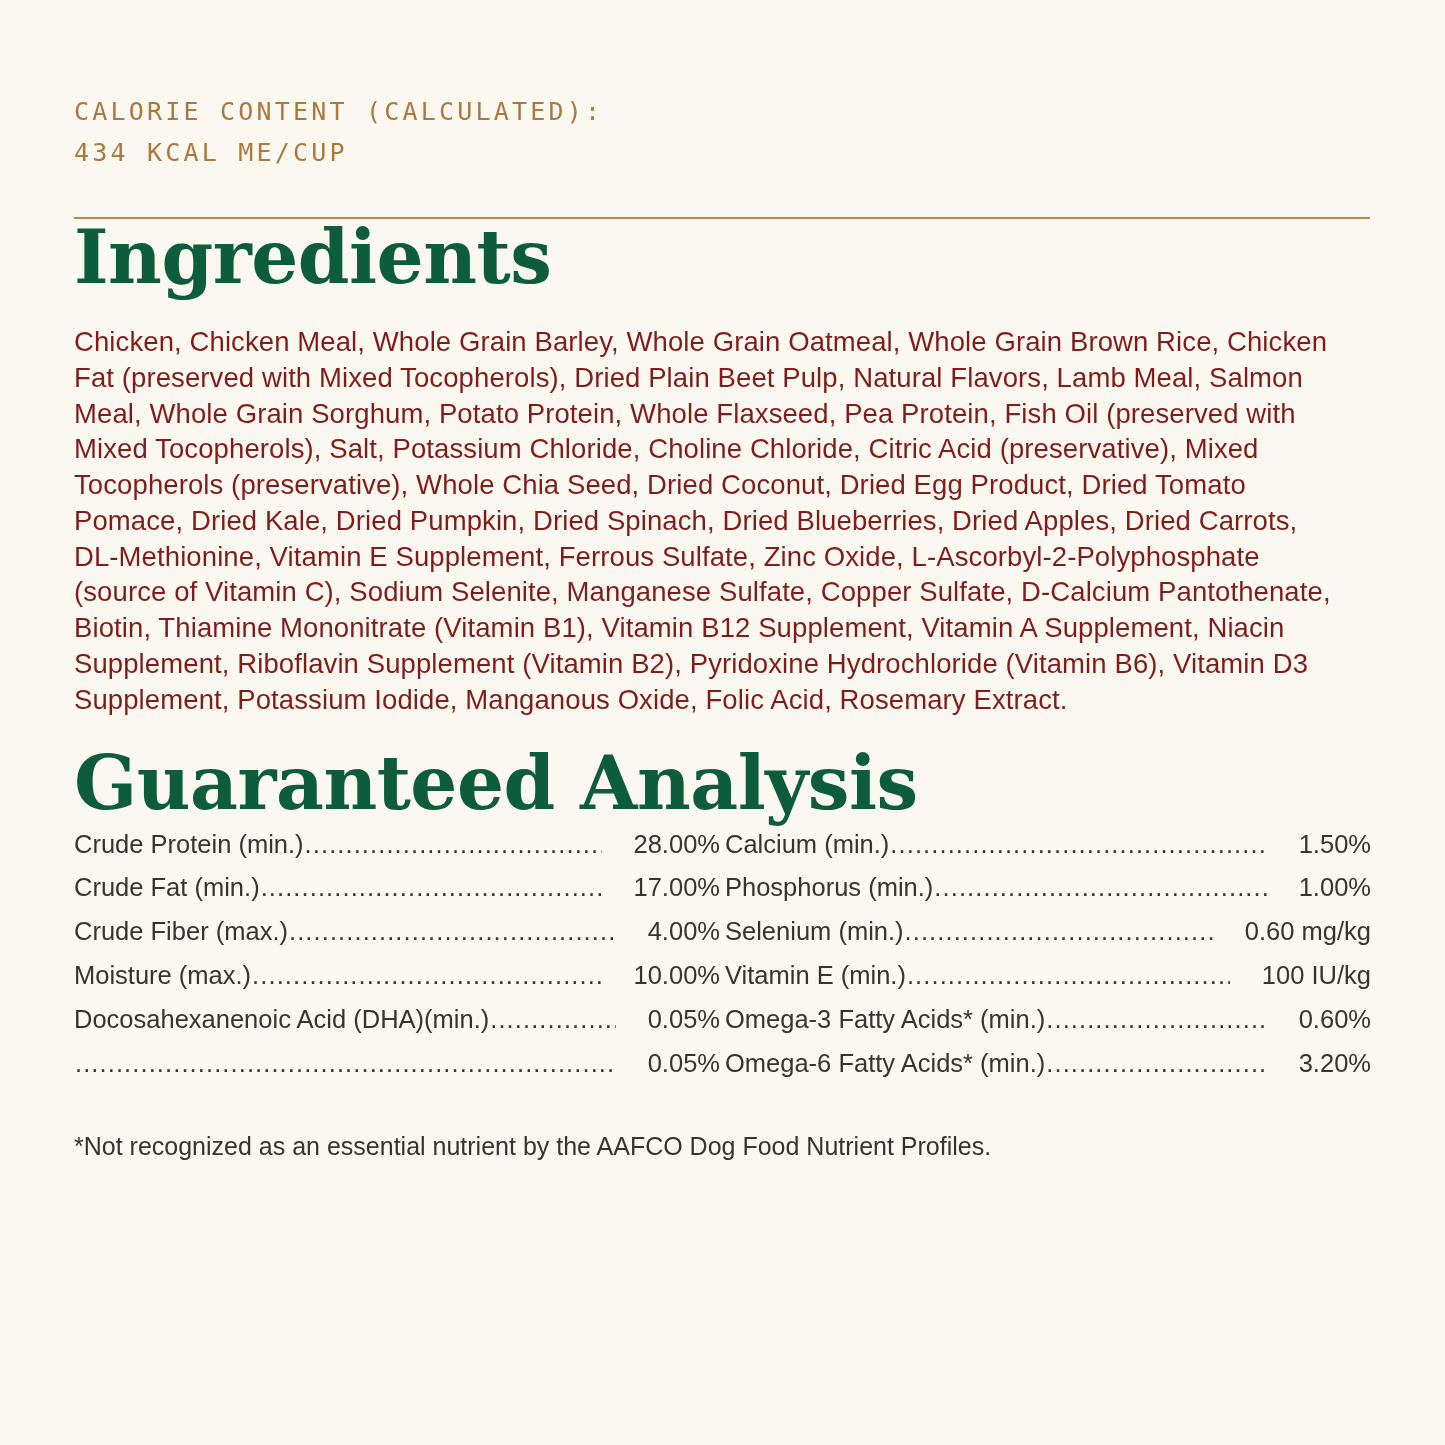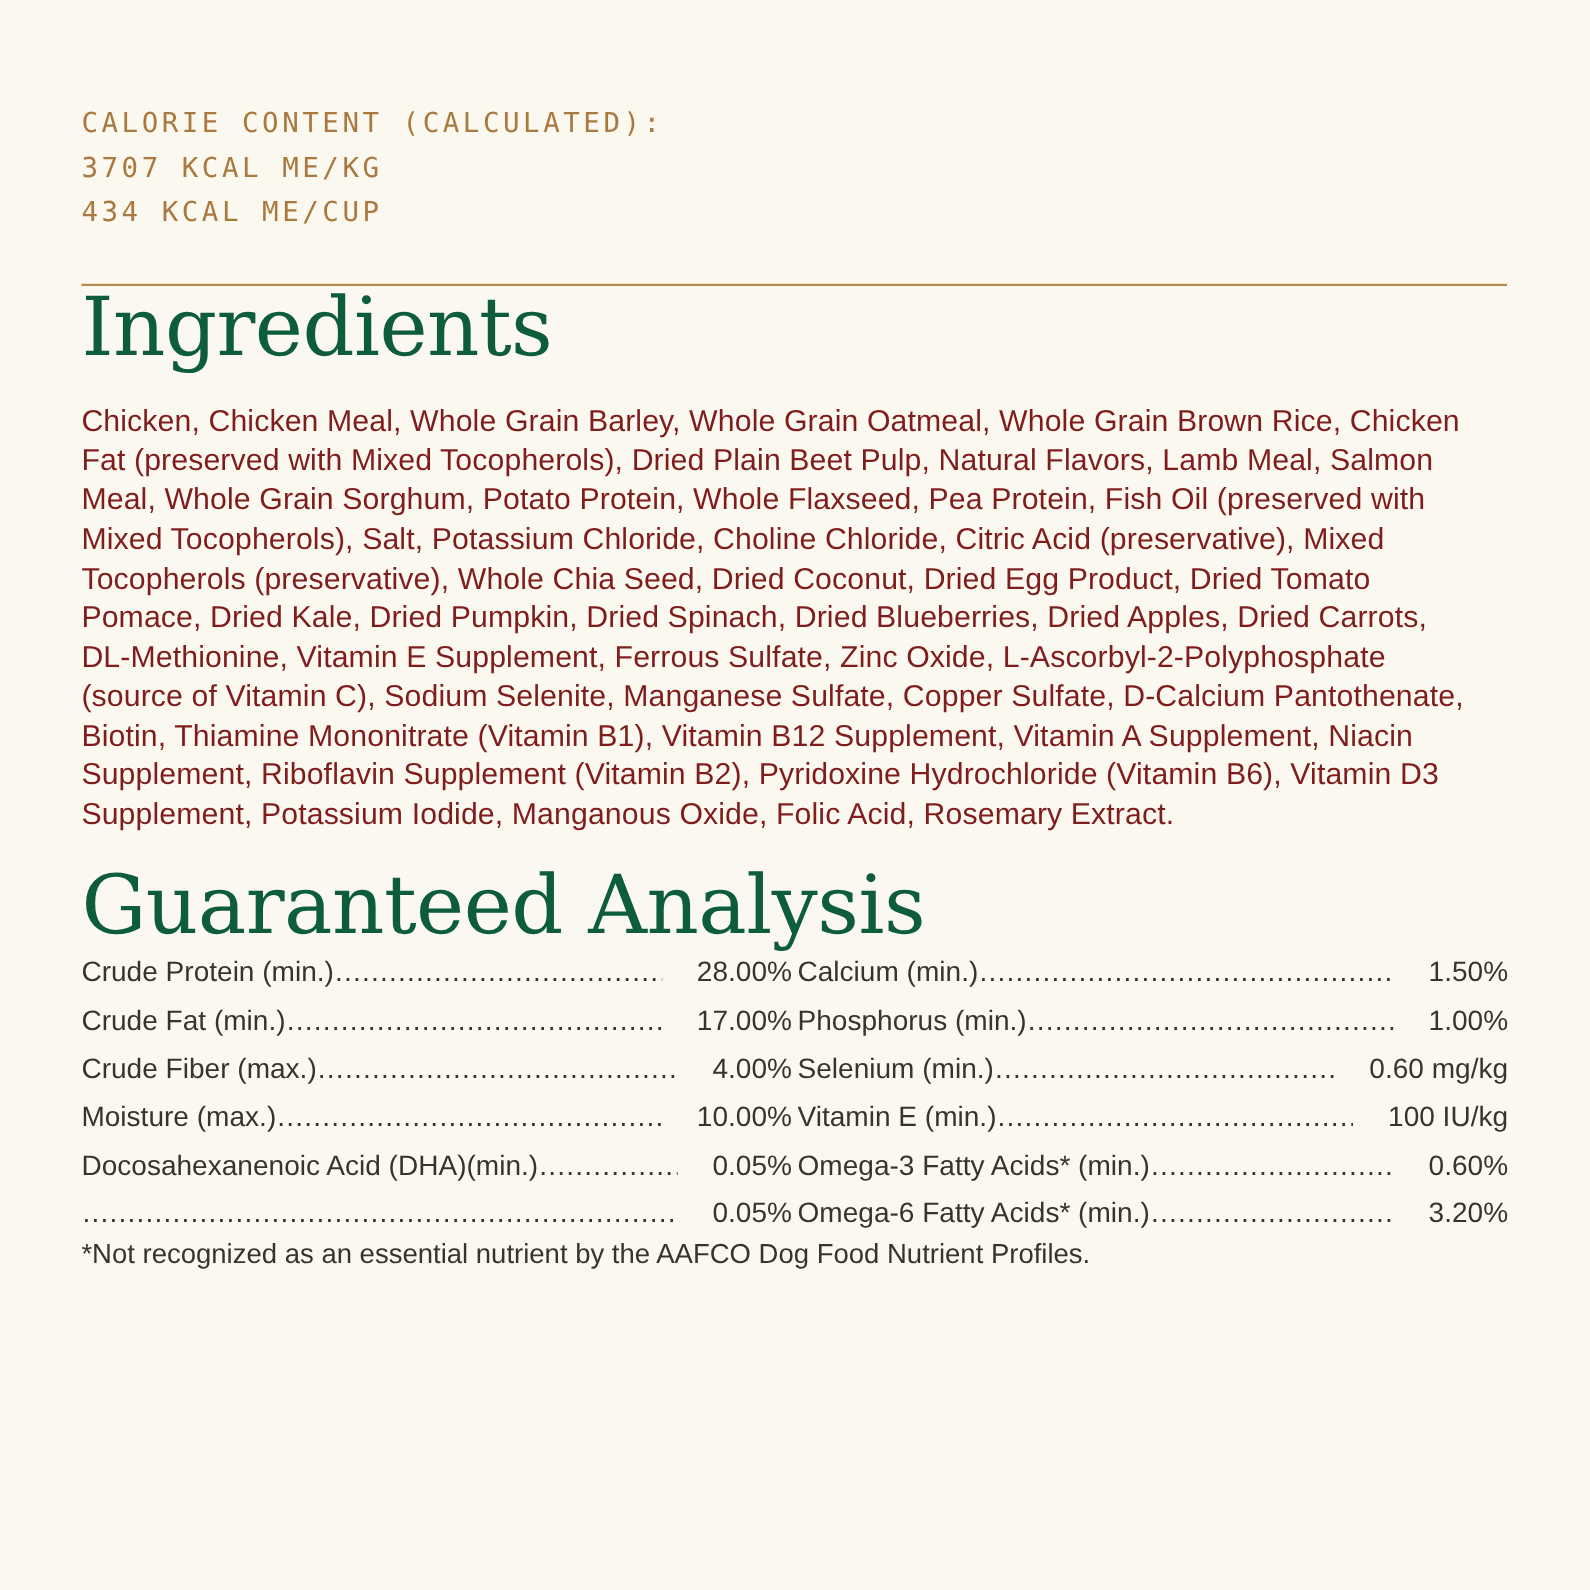--- a/index.html
+++ b/index.html
@@ -39,21 +39,21 @@
   .divider {
     margin-top: 44px;
     border-top: 2px solid #b98a4e;
     width: 1296px;
   }
 
   
   h2.section-title {
     font-family: "DejaVu Serif", "Liberation Serif", serif;
     color: #0d5c3c;
-    font-weight: 400;
+    font-weight: 700;
     margin: 0;
     letter-spacing: -0.5px;
   }
   .ingredients-title {
     font-size: 74px;
     margin-top: 38px;
     margin-bottom: 28px;
     line-height: 1.05;
   }
   .ga-title {
@@ -103,32 +103,32 @@
     letter-spacing: 1.1px;
     font-size: 25.5px;
   }
   .ga-value {
     flex: 0 0 auto;
     text-align: right;
     margin-left: 32px;
   }
 
   .footnote {
+    margin-top: 46px;
     font-size: 25px;
     color: #37332f;
   }
 </style>
 </head>
 <body>
 
 <div class="page">
 
   <div class="calorie">
     <div>CALORIE CONTENT (CALCULATED):</div>
-    <div>3707 KCAL ME/KG</div>
     <div>434 KCAL ME/CUP</div>
   </div>
 
   <div class="divider"></div>
 
   <h2 class="section-title ingredients-title">Ingredients</h2>
 
   <p class="ingredients-body">Chicken, Chicken Meal, Whole Grain Barley, Whole Grain Oatmeal, Whole Grain Brown Rice, Chicken Fat (preserved with Mixed Tocopherols), Dried Plain Beet Pulp, Natural Flavors, Lamb Meal, Salmon Meal, Whole Grain Sorghum, Potato Protein, Whole Flaxseed, Pea Protein, Fish Oil (preserved with Mixed Tocopherols), Salt, Potassium Chloride, Choline Chloride, Citric Acid (preservative), Mixed Tocopherols (preservative), Whole Chia Seed, Dried Coconut, Dried Egg Product, Dried Tomato Pomace, Dried Kale, Dried Pumpkin, Dried Spinach, Dried Blueberries, Dried Apples, Dried Carrots, DL-Methionine, Vitamin E Supplement, Ferrous Sulfate, Zinc Oxide, L-Ascorbyl-2-Polyphosphate (source of Vitamin C), Sodium Selenite, Manganese Sulfate, Copper Sulfate, D-Calcium Pantothenate, Biotin, Thiamine Mononitrate (Vitamin B1), Vitamin B12 Supplement, Vitamin A Supplement, Niacin Supplement, Riboflavin Supplement (Vitamin B2), Pyridoxine Hydrochloride (Vitamin B6), Vitamin D3 Supplement, Potassium Iodide, Manganous Oxide, Folic Acid, Rosemary Extract.</p>
 
   <h2 class="section-title ga-title">Guaranteed Analysis</h2>

